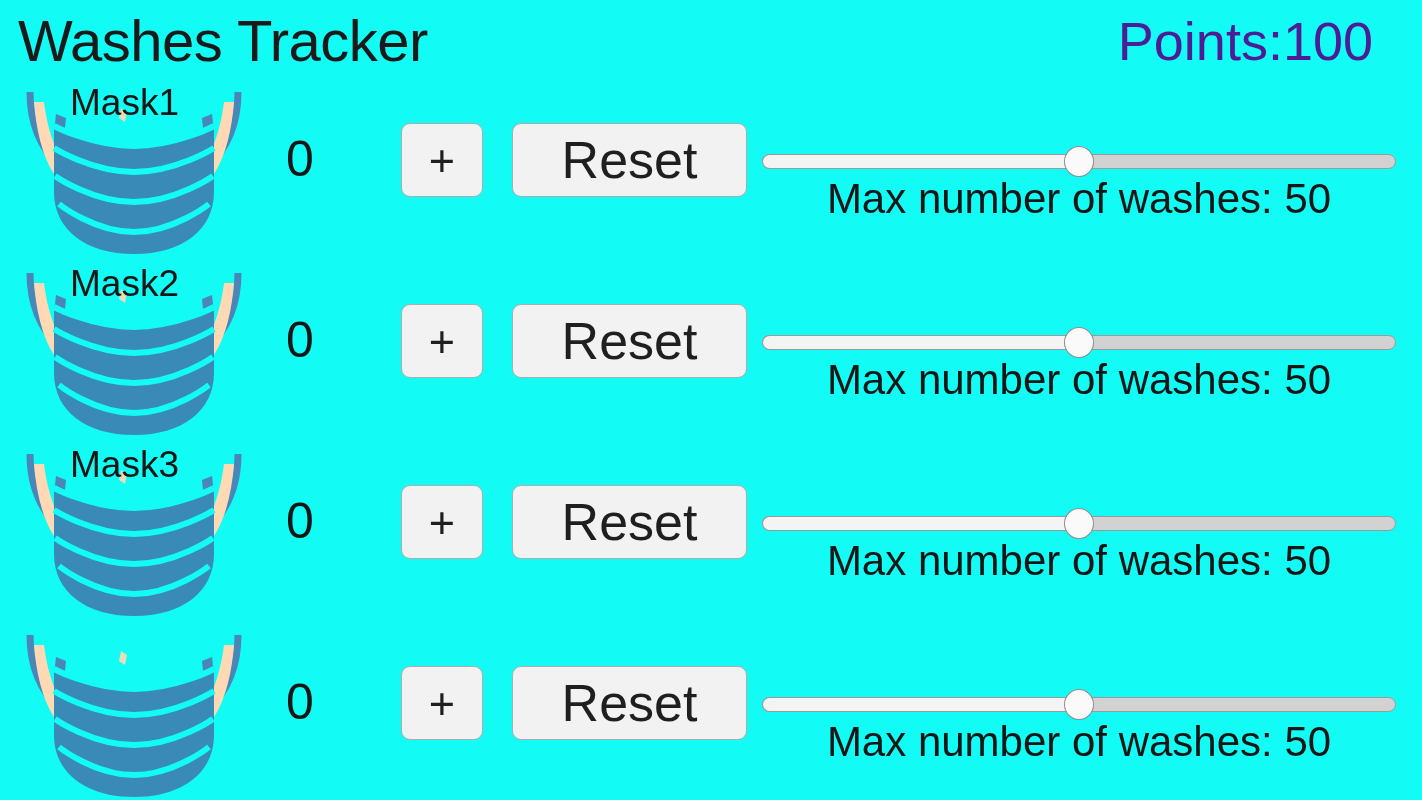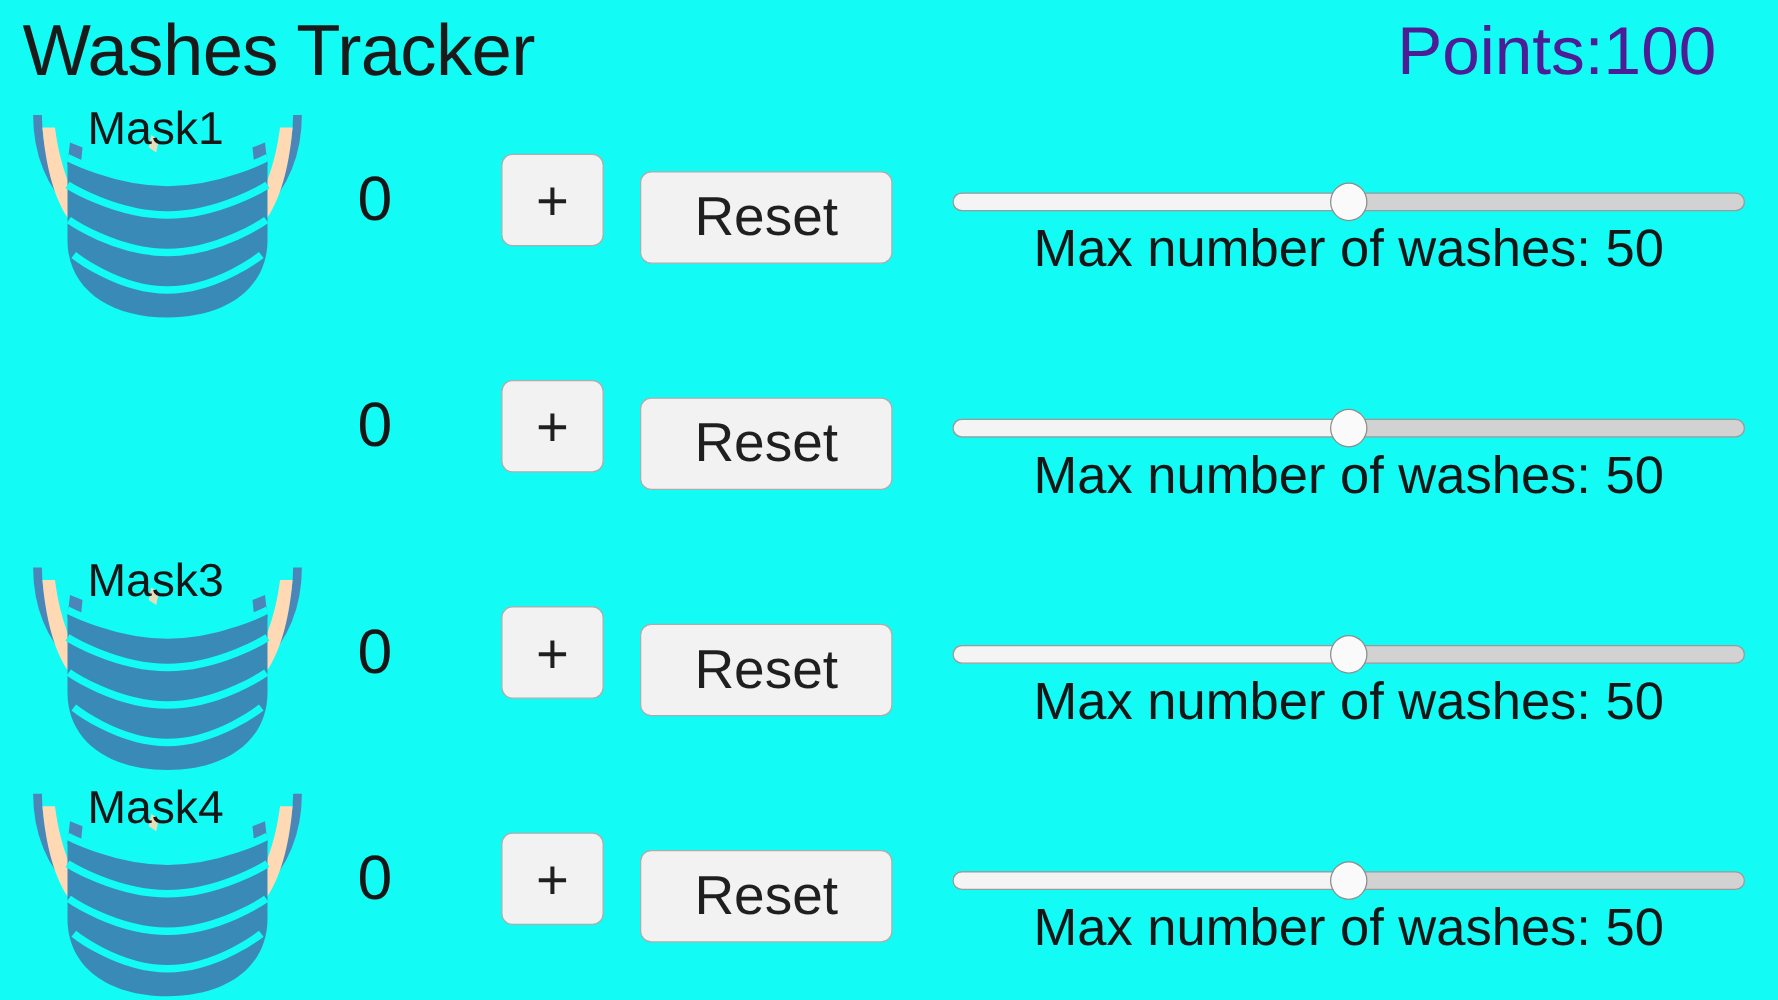--- a/index.html
+++ b/index.html
@@ -115,24 +115,24 @@
   }
   .btn-plus {
     left: 401px;
     top: 43px;
     width: 82px;
     height: 74px;
     font-size: 45px;
   }
   .btn-reset {
     left: 512px;
-    top: 57px;
-    width: 202px;
+    top: 43px;
+    width: 235px;
     height: 74px;
-    font-size: 44px;
+    font-size: 52px;
   }
 
   
   .slider-wrap {
     position: absolute;
     left: 762px;
     top: 66px;
     width: 634px;
     height: 28px;
   }
@@ -213,20 +213,36 @@
   <button class="btn btn-reset">Reset</button>
   <div class="slider-wrap">
     <div class="slider-track"></div>
     <div class="slider-fill"></div>
     <div class="slider-thumb"></div>
   </div>
   <div class="slider-caption">Max number of washes: 50</div>
 </div>
 
 <div class="row row-2">
+  <div class="mask-cell">
+    <svg class="mask-svg" viewBox="0 0 240 178">
+      <path d="M16 10 C16 72, 60 112, 120 112 C180 112, 224 72, 224 10" fill="none" stroke="#4a86b8" stroke-width="7"></path>
+      <path d="M30 20 C34 52, 44 74, 52 86 L40 92 C28 74, 22 46, 20 20 Z" fill="#ffd9b3"></path>
+      <path d="M210 20 C206 52, 196 74, 188 86 L200 92 C212 74, 218 46, 220 20 Z" fill="#ffd9b3"></path>
+      <path d="M42 32 L52 36 L50 56 L40 50 Z" fill="#4a86b8"></path>
+      <path d="M198 32 L188 36 L190 56 L200 50 Z" fill="#4a86b8"></path>
+      <path d="M107 26 L113 30 L111 40 L105 36 Z" fill="#ffd9b3" opacity="0.9"></path>
+      <path d="M40 44 C40 44, 78 64, 120 64 C162 64, 200 44, 200 44 L200 110 C200 148, 168 172, 120 172 C72 172, 40 148, 40 110 Z" fill="#3a8ab8"></path>
+      <path d="M40 44 C40 44, 78 64, 120 64 C162 64, 200 44, 200 44" fill="none" stroke="#12FBF5" stroke-width="6"></path>
+      <path d="M40 66 C40 66, 78 90, 120 90 C162 90, 200 66, 200 66" fill="none" stroke="#12FBF5" stroke-width="6"></path>
+      <path d="M41 94 C41 94, 78 120, 120 120 C162 120, 199 94, 199 94" fill="none" stroke="#12FBF5" stroke-width="6"></path>
+      <path d="M45 122 C45 122, 80 150, 120 150 C160 150, 195 122, 195 122" fill="none" stroke="#12FBF5" stroke-width="6"></path>
+    </svg>
+    <div class="mask-label">Mask2</div>
+  </div>
   <div class="counter">0</div>
   <button class="btn btn-plus">+</button>
   <button class="btn btn-reset">Reset</button>
   <div class="slider-wrap">
     <div class="slider-track"></div>
     <div class="slider-fill"></div>
     <div class="slider-thumb"></div>
   </div>
   <div class="slider-caption">Max number of washes: 50</div>
 </div>
@@ -267,21 +283,20 @@
       <path d="M210 20 C206 52, 196 74, 188 86 L200 92 C212 74, 218 46, 220 20 Z" fill="#ffd9b3"></path>
       <path d="M42 32 L52 36 L50 56 L40 50 Z" fill="#4a86b8"></path>
       <path d="M198 32 L188 36 L190 56 L200 50 Z" fill="#4a86b8"></path>
       <path d="M107 26 L113 30 L111 40 L105 36 Z" fill="#ffd9b3" opacity="0.9"></path>
       <path d="M40 44 C40 44, 78 64, 120 64 C162 64, 200 44, 200 44 L200 110 C200 148, 168 172, 120 172 C72 172, 40 148, 40 110 Z" fill="#3a8ab8"></path>
       <path d="M40 44 C40 44, 78 64, 120 64 C162 64, 200 44, 200 44" fill="none" stroke="#12FBF5" stroke-width="6"></path>
       <path d="M40 66 C40 66, 78 90, 120 90 C162 90, 200 66, 200 66" fill="none" stroke="#12FBF5" stroke-width="6"></path>
       <path d="M41 94 C41 94, 78 120, 120 120 C162 120, 199 94, 199 94" fill="none" stroke="#12FBF5" stroke-width="6"></path>
       <path d="M45 122 C45 122, 80 150, 120 150 C160 150, 195 122, 195 122" fill="none" stroke="#12FBF5" stroke-width="6"></path>
     </svg>
-    <div class="mask-label">Mask4</div>
   </div>
   <div class="counter">0</div>
   <button class="btn btn-plus">+</button>
   <button class="btn btn-reset">Reset</button>
   <div class="slider-wrap">
     <div class="slider-track"></div>
     <div class="slider-fill"></div>
     <div class="slider-thumb"></div>
   </div>
   <div class="slider-caption">Max number of washes: 50</div>

